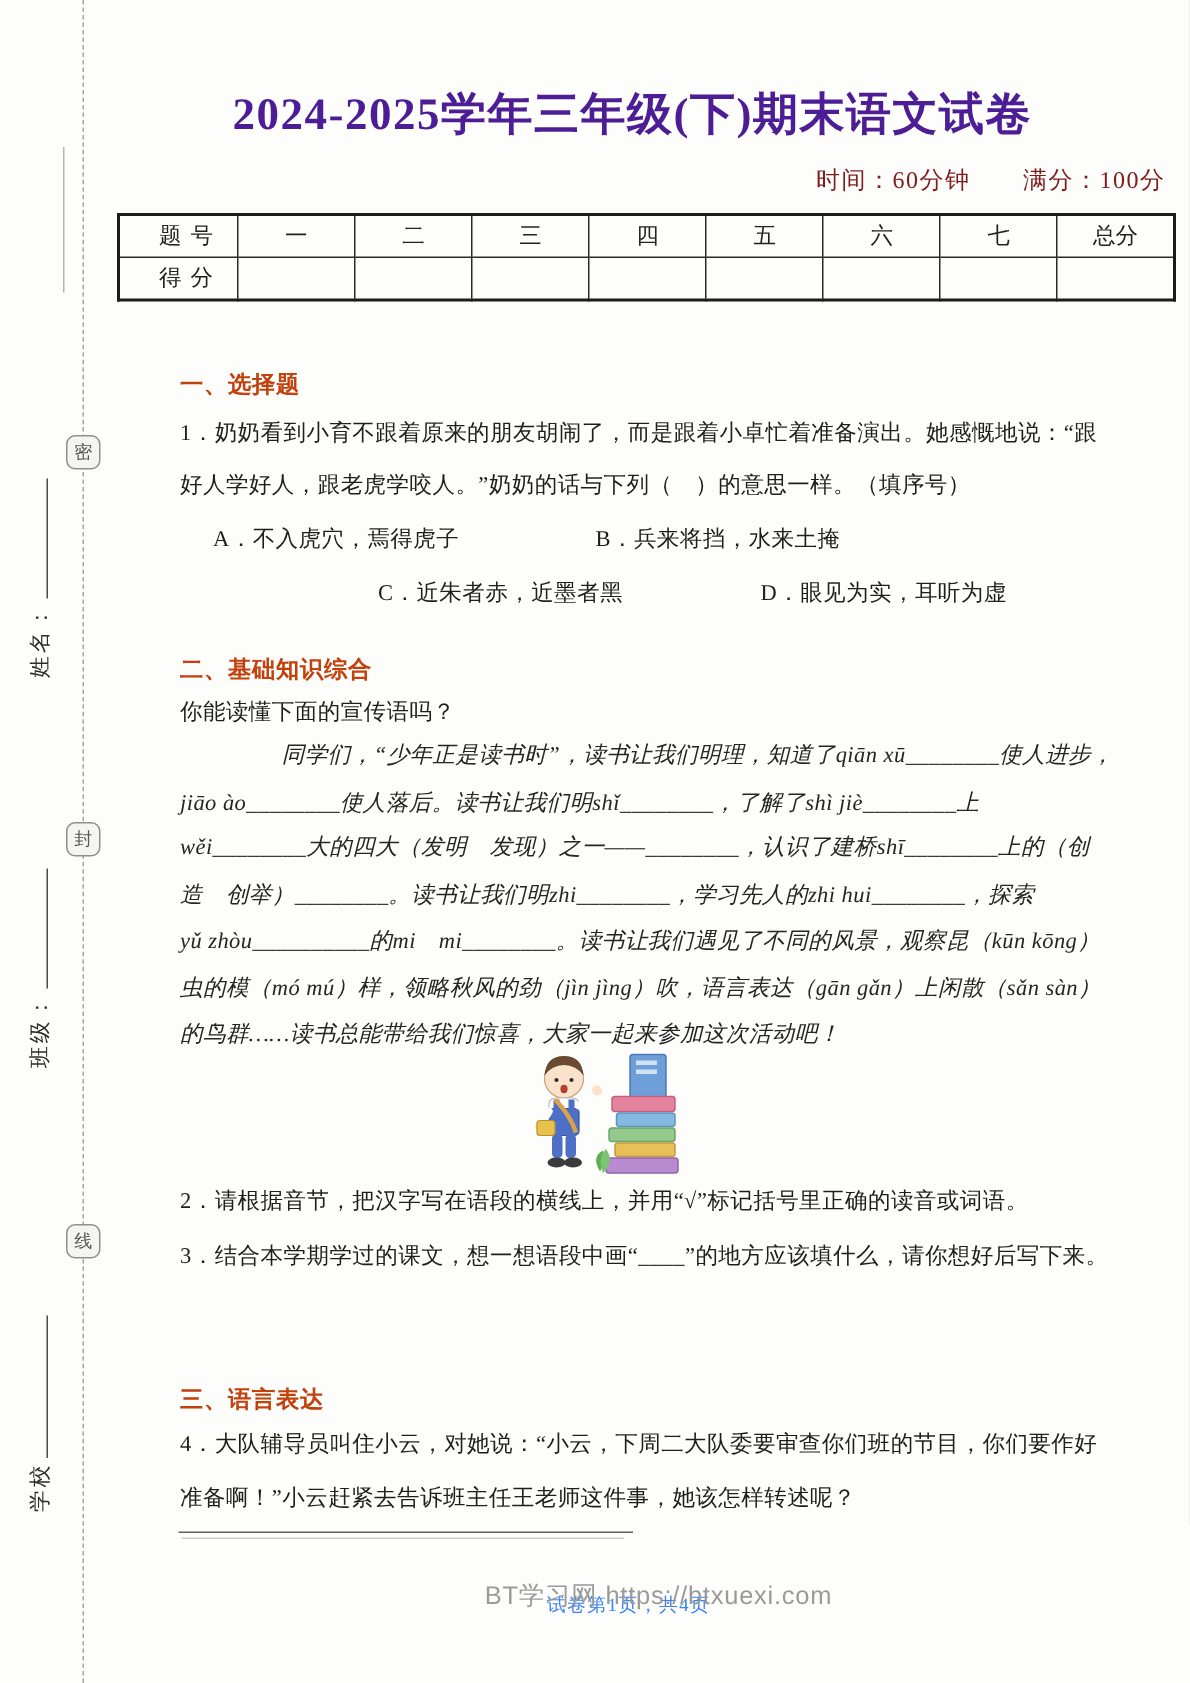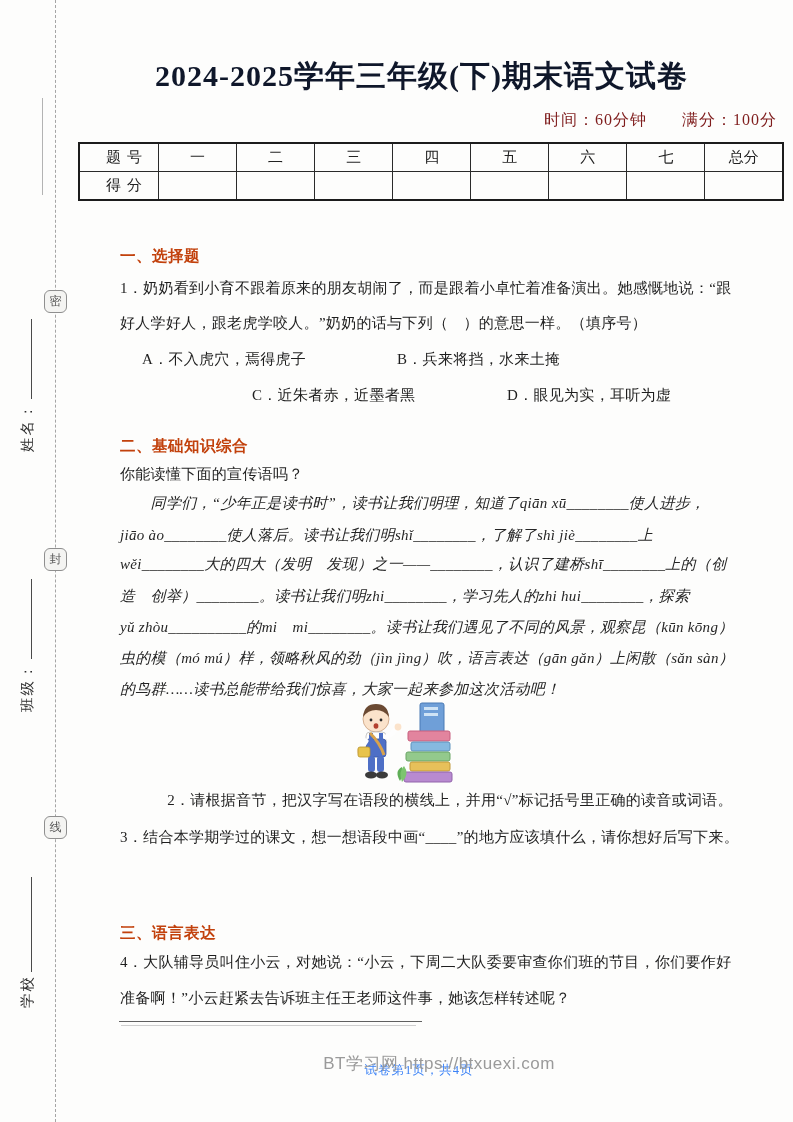--- a/index.html
+++ b/index.html
@@ -18,21 +18,21 @@
   }
   .rot-label{
     position:absolute;transform-origin:0 0;transform:rotate(-90deg);
     font-size:14.5px;color:#2d2d2d;white-space:nowrap;
     font-family:"Liberation Sans","DejaVu Sans",sans-serif;letter-spacing:2px;
   }
   .blank-line{display:inline-block;width:80px;height:1em;border-bottom:1.2px solid #4a4a4a;margin-left:3px;vertical-align:baseline;}
   
   .title{
     position:absolute;top:56px;left:60px;right:10px;text-align:center;
-    font-size:30px;font-weight:800;letter-spacing:1px;color:#0f172a;
+    font-size:30px;font-weight:800;letter-spacing:1px;color:#4c1d95;
   }
   .meta{
     position:absolute;top:110px;right:16px;font-size:16px;color:#7f1d1d;letter-spacing:1px;
   }
   .meta span{margin-left:30px;}
   
   .score-table{
     position:absolute;top:142px;left:78px;width:706px;border-collapse:collapse;
     table-layout:fixed;font-size:15px;color:#222;
   }
@@ -125,21 +125,21 @@
     <span class="opt">A．不入虎穴，焉得虎子</span>
     <span class="opt">B．兵来将挡，水来土掩</span>
   </div>
   <div class="opt-row" style="top:386px;justify-content:flex-end;">
     <span class="opt">C．近朱者赤，近墨者黑</span>
     <span class="opt">D．眼见为实，耳听为虚</span>
   </div>
 
   <div class="sec-h" style="top:436px;">二、基础知识综合</div>
   <div class="line" style="top:465px;">你能读懂下面的宣传语吗？</div>
-  <div class="line kai" style="top:494px;">　　同学们，“少年正是读书时”，读书让我们明理，知道了qiān xū________使人进步，</div>
+  <div class="line kai" style="top:494px;text-align:center;">　　同学们，“少年正是读书时”，读书让我们明理，知道了qiān xū________使人进步，</div>
   <div class="line kai" style="top:526px;">jiāo ào________使人落后。读书让我们明shǐ________，了解了shì jiè________上</div>
   <div class="line kai" style="top:555px;">wěi________大的四大（发明　发现）之一——________，认识了建桥shī________上的（创</div>
   <div class="line kai" style="top:587px;">造　创举）________。读书让我们明zhi________，学习先人的zhi hui________，探索</div>
   <div class="line kai" style="top:618px;">yǔ zhòu__________的mi　mi________。读书让我们遇见了不同的风景，观察昆（kūn kōng）</div>
   <div class="line kai" style="top:649px;">虫的模（mó mú）样，领略秋风的劲（jìn jìng）吹，语言表达（gān gǎn）上闲散（sǎn sàn）</div>
   <div class="line kai" style="top:680px;">的鸟群……读书总能带给我们惊喜，大家一起来参加这次活动吧！</div>
 
   <svg class="illus" viewBox="0 0 108 95">
 
     <rect x="70" y="6" width="24" height="30" rx="2" fill="#6f9fd8" stroke="#4a7ab5" stroke-width="1"></rect>
@@ -167,21 +167,21 @@
     <path d="M16 44 l-5 8" stroke="#fefefe" stroke-width="5" stroke-linecap="round"></path>
     <circle cx="10" cy="54" r="3.2" fill="#fbe3cb"></circle>
     <rect x="18" y="59" width="7" height="16" rx="3" fill="#4e6fc6"></rect>
     <rect x="27" y="59" width="7" height="16" rx="3" fill="#4e6fc6"></rect>
     <ellipse cx="21" cy="78" rx="6" ry="3.4" fill="#3b3b3b"></ellipse>
     <ellipse cx="32" cy="78" rx="6" ry="3.4" fill="#3b3b3b"></ellipse>
     <path d="M20 36 q10 10 14 22" stroke="#d9a24b" stroke-width="3" fill="none"></path>
     <rect x="8" y="50" width="12" height="10" rx="2" fill="#e8c34b" stroke="#b8932c" stroke-width="0.8"></rect>
   </svg>
 
-  <div class="line" style="top:791px;text-align:center;">2．请根据音节，把汉字写在语段的横线上，并用“√”标记括号里正确的读音或词语。</div>
+  <div class="line" style="top:791px;">2．请根据音节，把汉字写在语段的横线上，并用“√”标记括号里正确的读音或词语。</div>
   <div class="line" style="top:828px;">3．结合本学期学过的课文，想一想语段中画“____”的地方应该填什么，请你想好后写下来。</div>
 
   <div class="sec-h" style="top:923px;">三、语言表达</div>
   <div class="line" style="top:953px;">4．大队辅导员叫住小云，对她说：“小云，下周二大队委要审查你们班的节目，你们要作好</div>
   <div class="line" style="top:989px;">准备啊！”小云赶紧去告诉班主任王老师这件事，她该怎样转述呢？</div>
   <div class="ans-line"></div>
   <div class="ans-line2"></div>
 
   <div class="page-info">试卷第1页，共4页</div>
   <div class="watermark">BT学习网 https://btxuexi.com</div>

